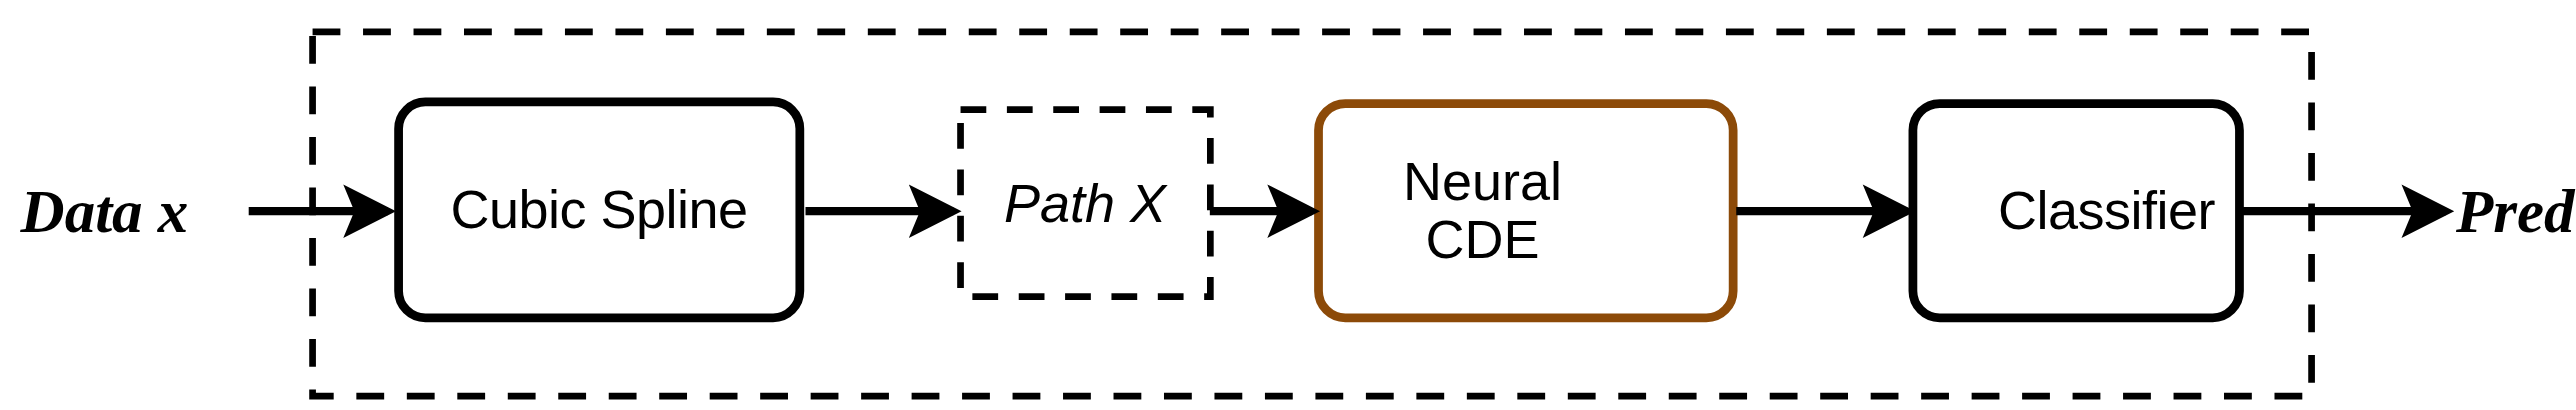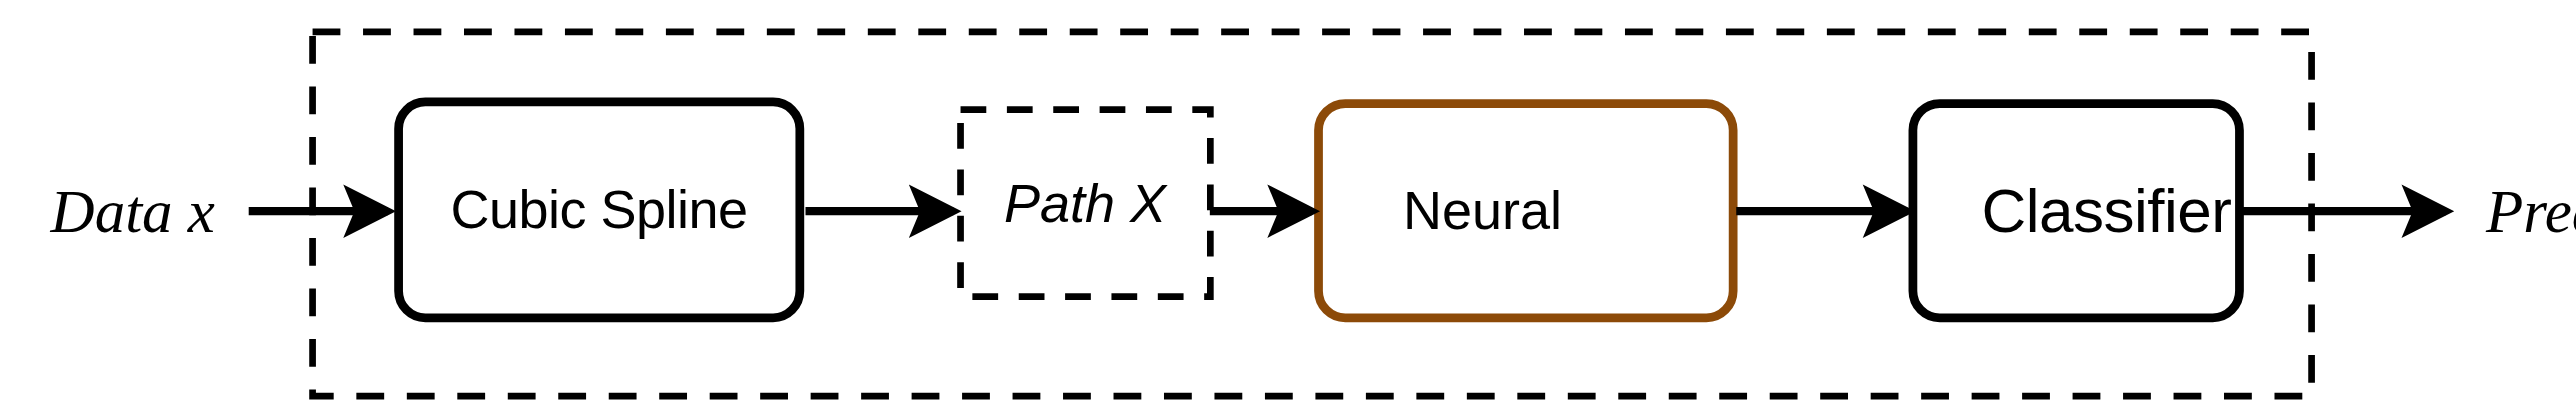--- a/index.html
+++ b/index.html
@@ -19,25 +19,24 @@
     position: absolute;
     top: 0;
     left: 0;
     width: 2807px;
     height: 410px;
   }
   .io-label {
     position: absolute;
     font-family: "Liberation Serif", serif;
     font-style: italic;
-    font-weight: 400;
+    font-weight: 700;
     color: #000000;
     white-space: nowrap;
     line-height: 1;
-    margin-left: 30px;
   }
   #label-data-x {
     left: 20.6px;
     top: 181px;
     font-size: 61px;
   }
   #label-prediction {
     left: 2456px;
     top: 181px;
     font-size: 61px;
@@ -78,21 +77,21 @@
     top: 99px;
     width: 337px;
     height: 223px;
     font-size: 54px;
   }
   #label-classifier {
     left: 1909px;
     top: 99px;
     width: 395px;
     height: 223px;
-    font-size: 62px;
+    font-size: 54px;
     letter-spacing: -0.5px;
   }
   .node-label span { display: block; }
 </style>
 </head>
 <body>
 
 <div id="stage">
 
   <svg viewBox="0 0 5448 796" xmlns="http://www.w3.org/2000/svg">
@@ -128,20 +127,21 @@
   <div class="node-label" id="label-cubic-spline">
     <span>Cubic Spline</span>
   </div>
 
   <div class="node-label" id="label-path-x">
     <span>Path X</span>
   </div>
 
   <div class="node-label" id="label-neural-cde">
     <span>Neural</span>
+    <span>CDE</span>
   </div>
 
   <div class="node-label" id="label-classifier">
     <span>Classifier</span>
   </div>
 
   <div class="io-label" id="label-prediction">Prediction</div>
 
 </div>
 

